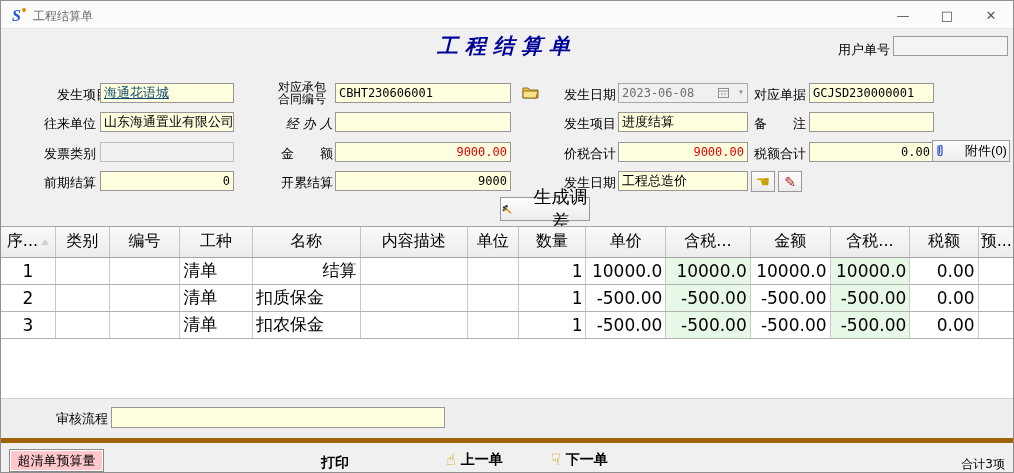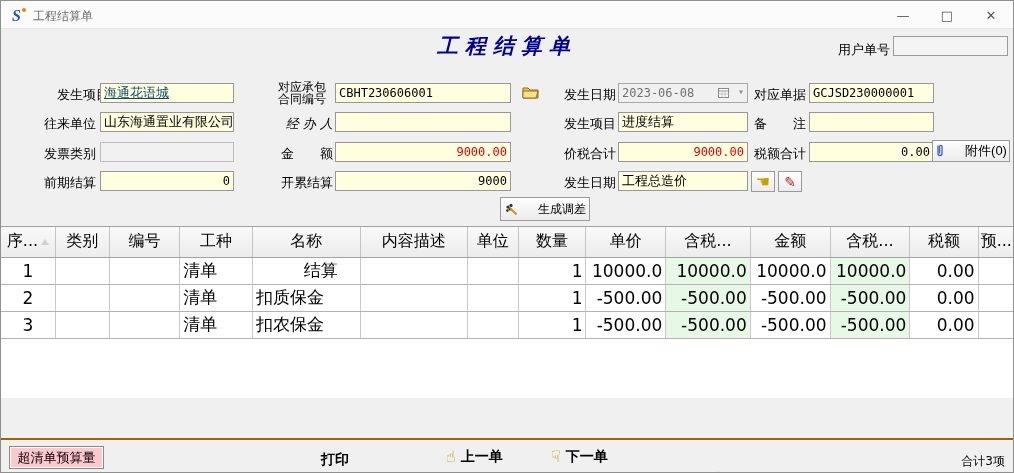--- a/index.html
+++ b/index.html
@@ -27,37 +27,37 @@
   .finput.red { color:#e60000; }
   .finput.disabled { background:#f1f1f1; border-color:#bdbdbd; }
   .link { color:#0c4a6e; text-decoration:underline; }
   .two-line { line-height:12px; font-size:12px; text-align:left; }
   .datebox { position:absolute; height:20px; background:#f0f0f0; border:1px solid #a8a8a8; color:#6f6f6f; font-size:12px; font-family:"DejaVu Sans Mono","Liberation Mono",monospace; padding:2px 3px; }
   .datebox .cal { position:absolute; right:18px; top:3px; }
   .datebox .arrow { position:absolute; right:3px; top:2px; color:#909090; font-size:10px; }
   .iconbtn { position:absolute; height:21px; background:linear-gradient(#fdfdfd,#ececec); border:1px solid #9a9a9a; display:flex; align-items:center; justify-content:center; font-size:14px; }
   .btn3d { background:linear-gradient(#fdfdfd,#ececec); border:1px solid #9a9a9a; display:flex; align-items:center; justify-content:center; gap:20px; }
   .attach-btn { position:absolute; left:931px; top:139px; width:78px; height:22px; font-size:13px; }
-  .gen-btn { position:absolute; left:499px; top:196px; width:90px; height:24px; font-size:12px; }
+  .gen-btn { position:absolute; left:499px; top:196px; width:90px; height:24px; font-size:18px; }
 
   
   .table-wrap { position:absolute; left:0; top:225px; width:1014px; height:172px; background:#fff; border-top:1px solid #a3a3a3; overflow:hidden; }
   table { border-collapse:collapse; table-layout:fixed; }
   th { background:linear-gradient(#f9f9f9,#ececec); border-right:1px solid #c4c4c4; border-bottom:1px solid #a3a3a3; height:30px; font-size:16px; font-weight:normal; white-space:nowrap; overflow:hidden; padding:0 2px; position:relative; }
   td { border-right:1px solid #c9c9c9; border-bottom:1px solid #b2b2b2; height:27px; font-size:17px; padding:0 3px; white-space:nowrap; overflow:hidden; background:#fff; }
   td.hl { background:#e7f8e7; }
   .sort-tri { display:inline-block; width:0; height:0; border-left:4px solid transparent; border-right:4px solid transparent; border-bottom:6px solid #d0d0d0; margin-left:3px; vertical-align:middle; }
 
   
   .review-strip { position:absolute; left:0; top:397px; width:1014px; height:40px; background:#efefef; border-top:1px solid #cfcfcf; }
   .review-label { position:absolute; left:55px; top:11px; font-size:13px; }
   .review-input { position:absolute; left:110px; top:8px; width:334px; height:21px; background:#ffffdf; border:1px solid #979797; font-size:13px; padding:1px 3px; }
 
   
-  .footer { position:absolute; left:0; top:437px; width:1014px; height:36px; background:#f0f0f0; border-top:2px solid #a16207; }
+  .footer { position:absolute; left:0; top:437px; width:1014px; height:36px; background:#f0f0f0; border-top:5px solid #a16207; }
   .overbudget-btn { position:absolute; left:8px; top:6px; width:95px; height:23px; background:#ffc8cd; border:1px solid #8a8a8a; box-shadow:inset 0 0 0 1px #ffffff; display:flex; align-items:center; justify-content:center; font-size:13px; }
   .foot-group { position:absolute; top:6px; display:flex; align-items:center; gap:5px; font-size:14px; font-weight:bold; height:22px; }
   .hand { font-size:16px; color:#c8a000; font-weight:normal; line-height:16px; }
   .audit-dot { width:15px; height:10px; border-radius:3px; background:linear-gradient(#55e055,#0f9f0f); border:1px solid #0a7a0a; }
   .total-text { position:absolute; right:10px; top:13px; font-size:12px; font-weight:normal; }
 </style>
 </head>
 <body>
 
 <div id="window">
@@ -197,21 +197,21 @@
             <th><span>税额</span></th>
             <th><span>预...</span></th>
           </tr>
         </thead>
         <tbody>
           <tr>
             <td style="text-align: center;">1</td>
             <td style="text-align: left;"></td>
             <td style="text-align: left;"></td>
             <td style="text-align: left;">清单</td>
-            <td style="text-align: center; padding-left: 32px;">结算</td>
+            <td style="text-align: right; padding-left: 32px;">结算</td>
             <td style="text-align: left;"></td>
             <td style="text-align: left;"></td>
             <td style="text-align: right;">1</td>
             <td style="text-align: right;">10000.0</td>
             <td class="hl" style="text-align: right;">10000.0</td>
             <td style="text-align: right;">10000.0</td>
             <td class="hl" style="text-align: right;">10000.0</td>
             <td style="text-align: right;">0.00</td>
             <td style="text-align: left;"></td>
           </tr>
@@ -244,20 +244,24 @@
             <td class="hl" style="text-align: right;">-500.00</td>
             <td style="text-align: right;">-500.00</td>
             <td class="hl" style="text-align: right;">-500.00</td>
             <td style="text-align: right;">0.00</td>
             <td style="text-align: left;"></td>
           </tr>
         </tbody>
       </table>
   </div>
 
+  <div class="review-strip">
+    <span class="review-label">审核流程</span>
+    <input class="review-input" value="" style="">
+  </div>
 
   <div class="footer">
     <button class="overbudget-btn">超清单预算量</button>
 
     <div class="foot-group" style="left:320px;flex-direction:column;">
       <svg width="18" height="16" viewBox="0 0 18 16">
         <rect x="4" y="1" width="10" height="4" fill="#fff" stroke="#556699"></rect>
         <rect x="1.5" y="5" width="15" height="6" rx="1" fill="#aac4ee" stroke="#334d88"></rect>
         <rect x="4" y="9" width="10" height="6" fill="#fff" stroke="#556699"></rect>
         <line x1="5.5" y1="11.5" x2="12.5" y2="11.5" stroke="#8899bb"></line>

